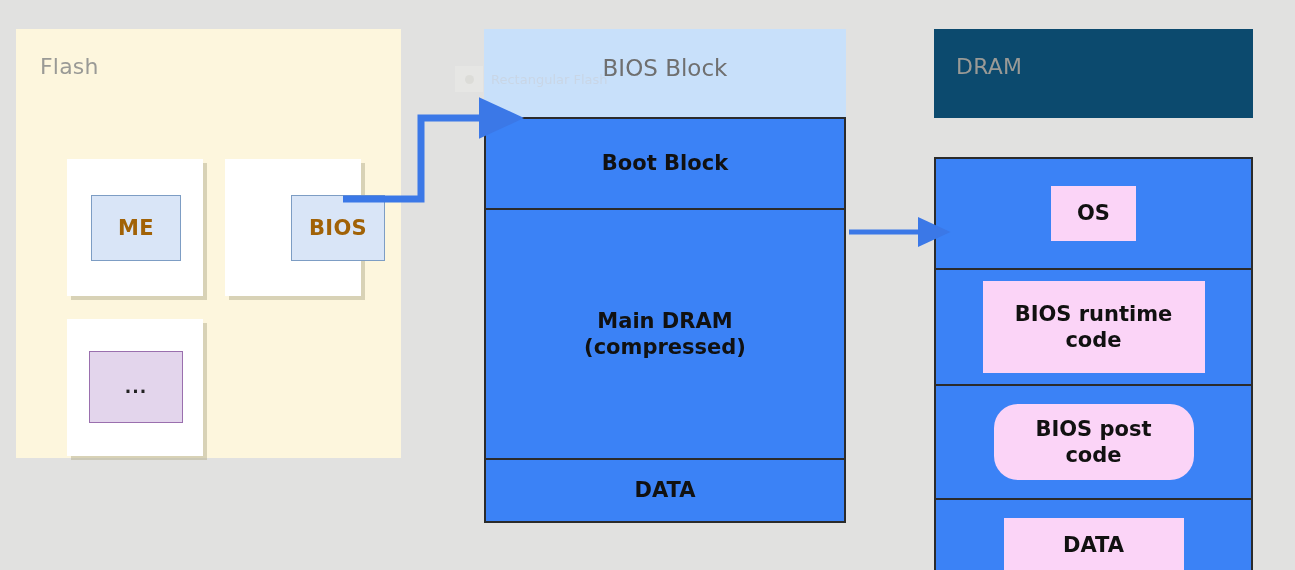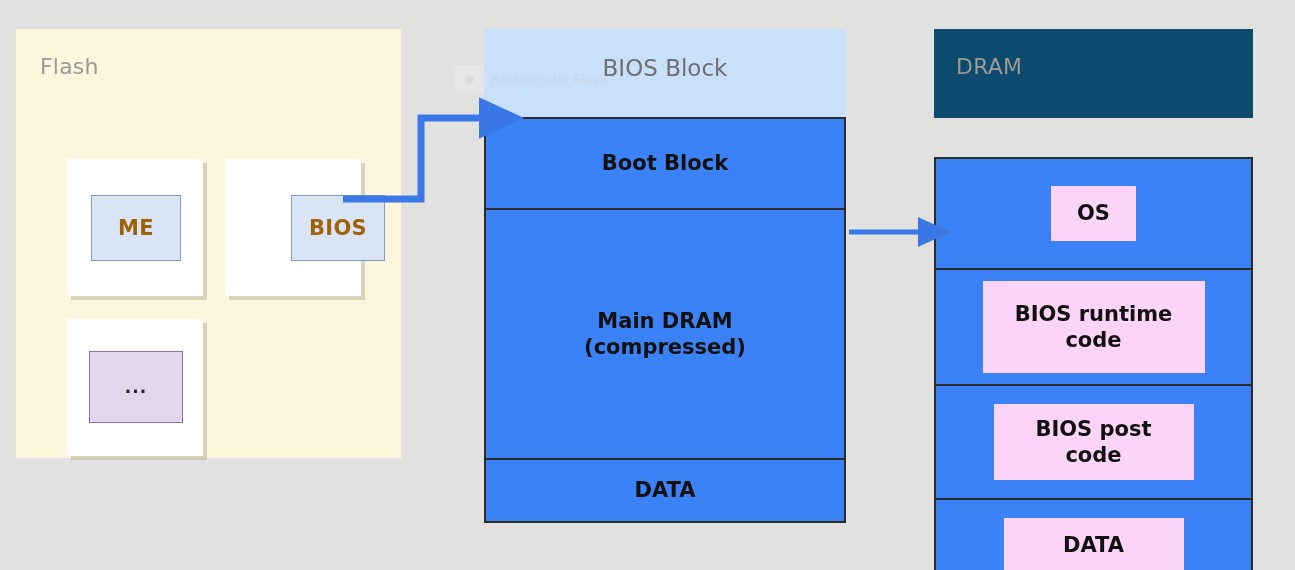--- a/index.html
+++ b/index.html
@@ -172,21 +172,21 @@
     font-size: 21px;
     font-weight: 700;
     line-height: 1.25;
     text-align: center;
     padding: 8px 14px;
     white-space: pre-line;
     box-sizing: border-box;
   }
   .pl-os      { width: 85px;  padding: 14px 10px; }
   .pl-runtime { width: 222px; padding: 20px 10px; }
-  .pl-post    { width: 200px; padding: 12px 10px; }
+  .pl-post    { width: 200px; padding: 12px 10px; border-radius: 24px; }
   .pl-data    { width: 180px; padding: 14px 10px; }
 
   
   .arrow-svg {
     position: absolute;
     left: 0; top: 0;
     width: 1295px; height: 570px;
     pointer-events: none;
   }
 </style>

